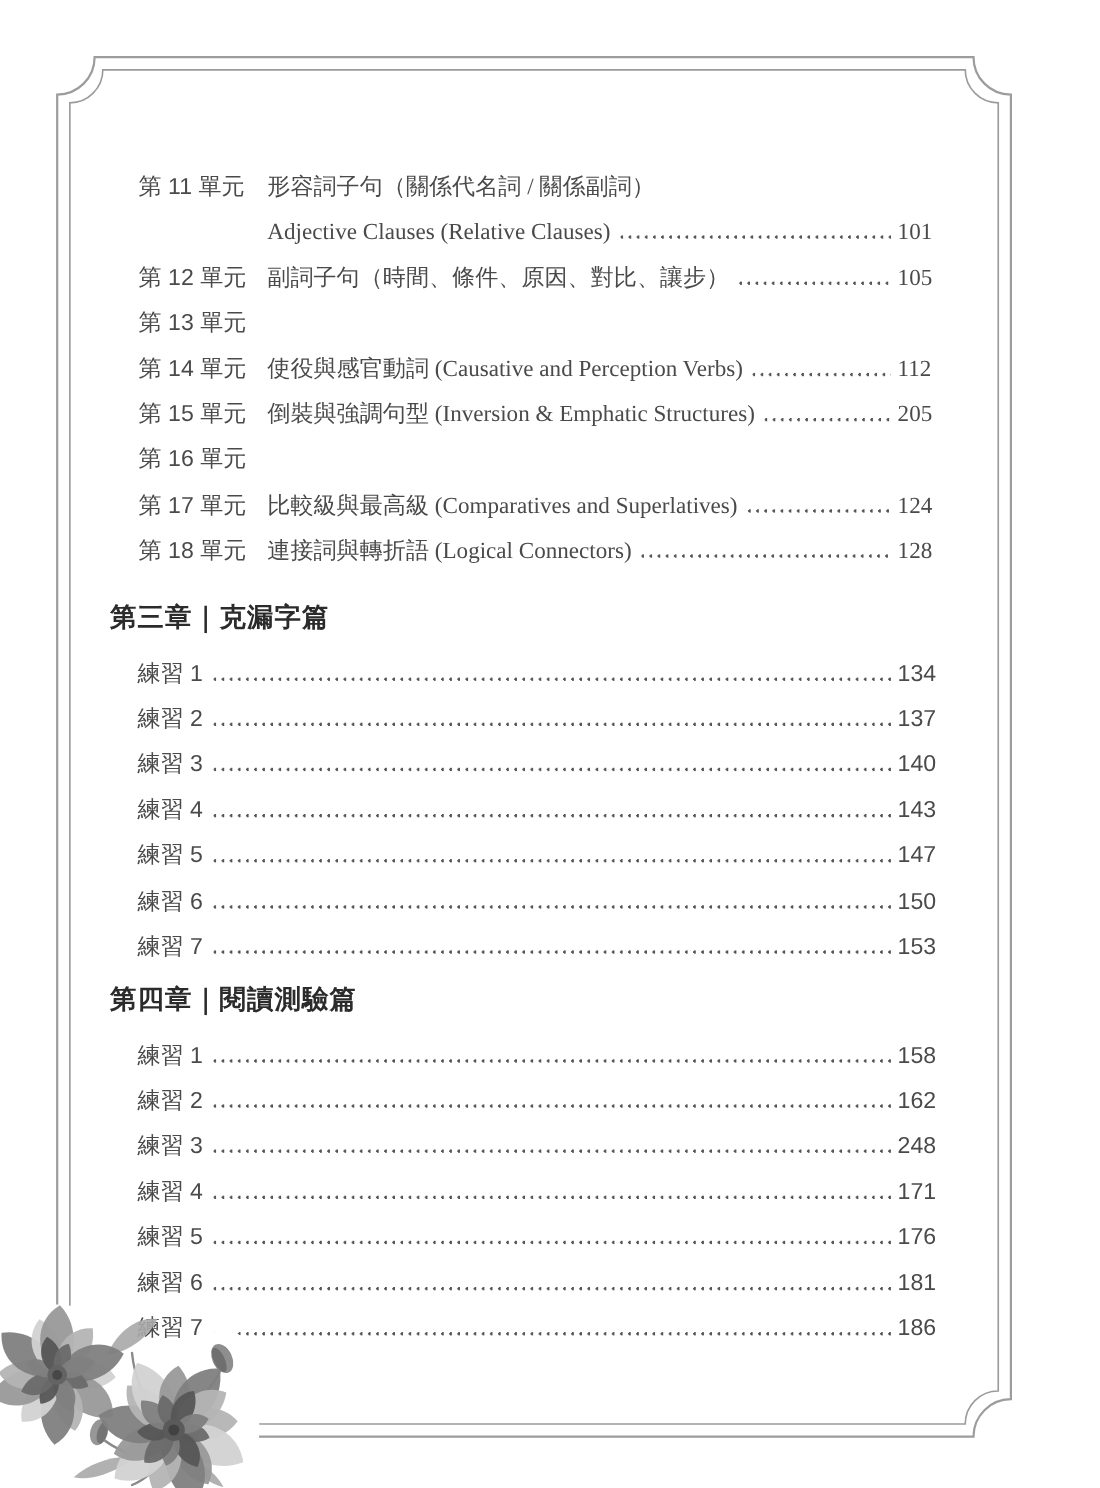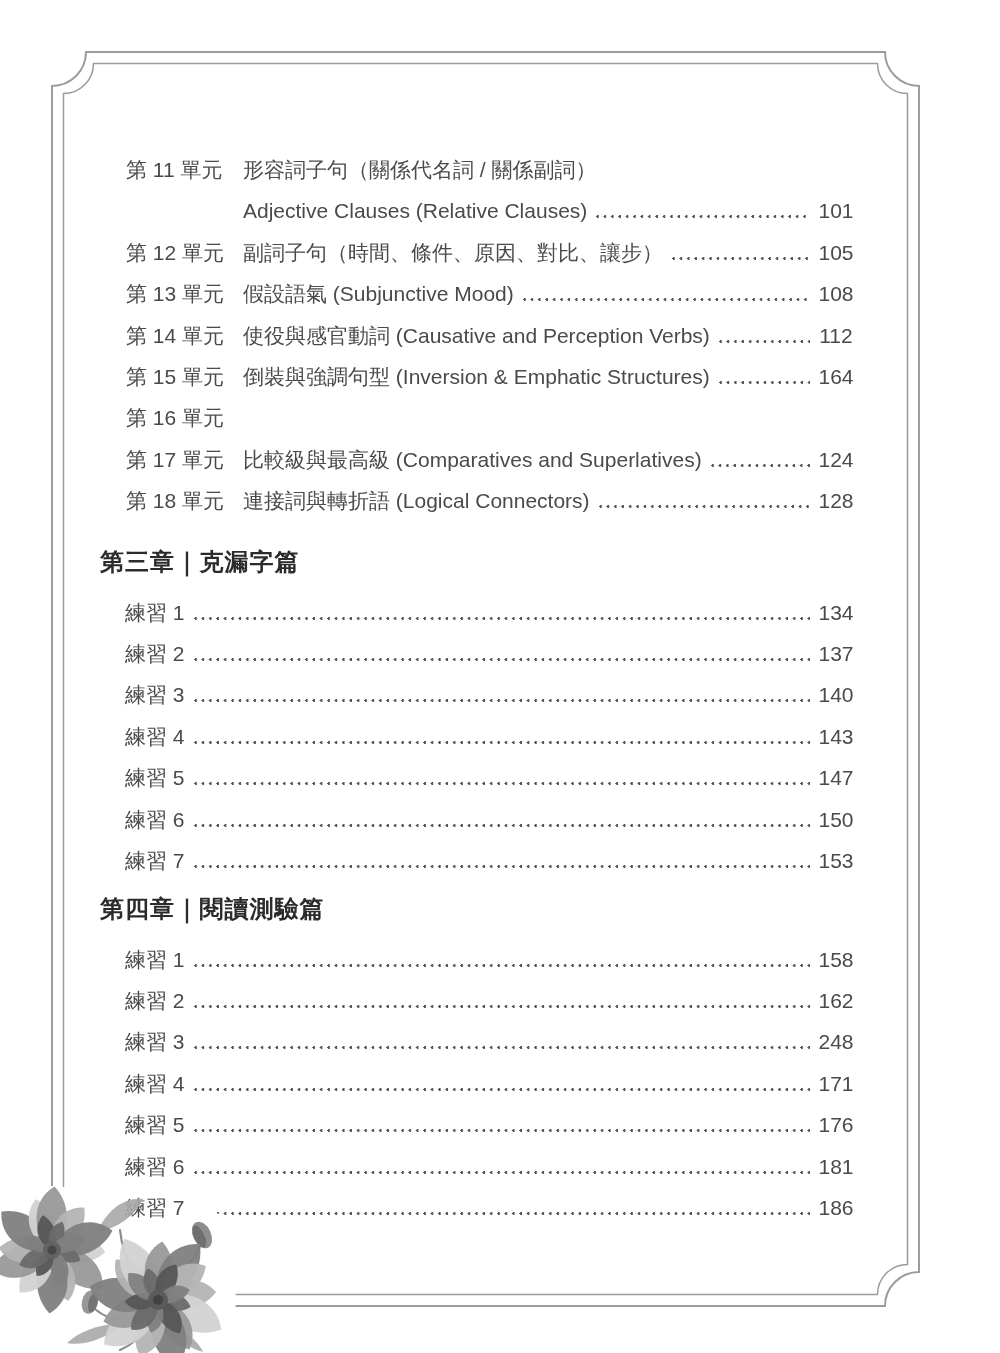--- a/index.html
+++ b/index.html
@@ -11,30 +11,30 @@
     font-family:"Liberation Sans","DejaVu Sans",sans-serif;color:var(--text);
   }
   svg.frame{position:absolute;left:0;top:0;width:1000px;height:1353px;}
   .frame path{fill:none;stroke:var(--frame);}
   .frame .outer{stroke-width:2px;}
   .frame .inner{stroke-width:1.5px;}
 
   .toc{position:absolute;left:100px;top:149px;width:756px;font-size:21px;}
   .unit-row{display:flex;padding-left:26px;}
   .unit-label{width:117px;flex:none;line-height:41.4px;white-space:nowrap;}
-  .unit-content{flex:1;min-width:0;}
+  .unit-content{flex:1;min-width:0;font-family:Liberation Serif, serif;}
   .tline{line-height:41.4px;white-space:nowrap;}
   .line{display:flex;align-items:baseline;line-height:41.4px;}
   .line>span{white-space:nowrap;}
   .dots{
     flex:1;height:3px;margin:0 6px 0 9px;
     background-image:radial-gradient(circle 1.3px at 1.5px 1.5px,var(--dot) 99%,transparent 100%);
     background-size:7.4px 3px;background-repeat:repeat-x;background-position:left bottom;
   }
-  .pg{min-width:40px;text-align:center;}
+  .pg{min-width:40px;text-align:left;}
   .chapter-heading{
     font-size:24px;font-weight:700;color:var(--heading);
     line-height:36px;margin:22px 0 12px 0;letter-spacing:1px;
   }
   .chapter-heading.second{margin-top:9px;}
   .ex-row{display:flex;align-items:baseline;line-height:41.4px;padding-left:25px;}
   .ex-label{white-space:nowrap;}
 
   svg.flower{position:absolute;left:0;top:1178px;width:330px;height:175px;}
   .stems path{stroke:#8b8b8b;stroke-width:2.2;fill:none;stroke-linecap:round;}
@@ -67,45 +67,38 @@
         <div class="unit-content">
           <div class="line">
             <span>副詞子句（時間、條件、原因、對比、讓步）</span>
             <span class="dots"></span>
             <span class="pg">105</span>
           </div>
         </div>
       </div>
       <div class="unit-row">
         <div class="unit-label">第 13 單元</div>
-        <div class="unit-content">
-          <div class="line">
-            <span>假設語氣 (Subjunctive Mood)</span>
-            <span class="dots"></span>
-            <span class="pg">108</span>
-          </div>
-        </div>
       </div>
       <div class="unit-row">
         <div class="unit-label">第 14 單元</div>
         <div class="unit-content">
           <div class="line">
             <span>使役與感官動詞 (Causative and Perception Verbs)</span>
             <span class="dots"></span>
             <span class="pg">112</span>
           </div>
         </div>
       </div>
       <div class="unit-row">
         <div class="unit-label">第 15 單元</div>
         <div class="unit-content">
           <div class="line">
             <span>倒裝與強調句型 (Inversion &amp; Emphatic Structures)</span>
             <span class="dots"></span>
-            <span class="pg">164</span>
+            <span class="pg">205</span>
           </div>
         </div>
       </div>
       <div class="unit-row">
         <div class="unit-label">第 16 單元</div>
       </div>
       <div class="unit-row">
         <div class="unit-label">第 17 單元</div>
         <div class="unit-content">
           <div class="line">

